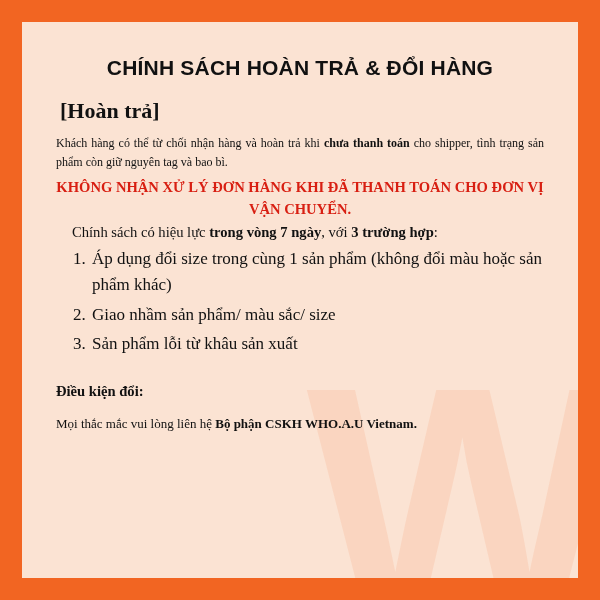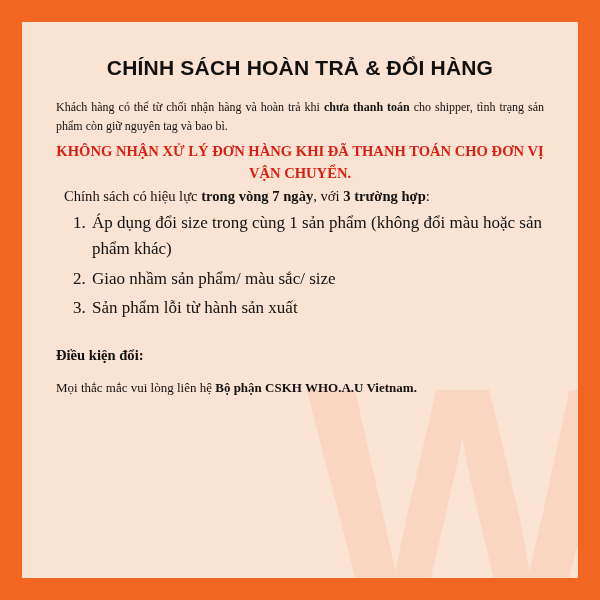--- a/index.html
+++ b/index.html
@@ -79,21 +79,21 @@
     font-size: 14.6px;
     line-height: 1.5;
     text-align: center;
     margin: 2px 0 0 0;
     text-transform: uppercase;
   }
   .lead {
     font-size: 14.6px;
     line-height: 1.6;
     color: #111111;
-    margin: 0 0 2px 8px;
+    margin: 0 0 2px 16px;
   }
   ol.list {
     margin: 2px 0 4px 0;
     padding-left: 34px;
     font-size: 17px;
     line-height: 1.55;
     color: #111111;
   }
   ol.list li {
     margin-bottom: 3px;
@@ -118,36 +118,37 @@
 
 <div class="poster">
   <div class="card">
 
     <div class="watermark">W</div>
 
     <div class="content">
 
       <h1 class="title">CHÍNH SÁCH HOÀN TRẢ &amp; ĐỔI HÀNG</h1>
 
+      <h2 class="section-head">[Hoàn trả]</h2>
 
       <p class="para">
         <span>Khách hàng có thể từ chối nhận hàng và hoàn trả khi </span><span class="bold">chưa thanh toán</span><span> cho shipper, tình trạng sản phẩm còn giữ nguyên tag và bao bì.</span>
       </p>
 
       <p class="red-block">KHÔNG NHẬN XỬ LÝ ĐƠN HÀNG KHI ĐÃ THANH TOÁN CHO ĐƠN VỊ VẬN CHUYỂN.</p>
 
 
       <p class="lead">
         <span>Chính sách có hiệu lực </span><span class="bold">trong vòng 7 ngày</span><span>, với </span><span class="bold">3 trường hợp</span><span>:</span>
       </p>
 
       <ol class="list">
         <li>Áp dụng đổi size trong cùng 1 sản phẩm (không đổi màu hoặc sản phẩm khác)</li>
         <li>Giao nhầm sản phẩm/ màu sắc/ size</li>
-        <li>Sản phẩm lỗi từ hành sản xuất</li>
+        <li>Sản phẩm lỗi từ khâu sản xuất</li>
       </ol>
 
       <p class="cond-head">Điều kiện đổi:</p>
 
 
       <p class="footer">
         <span>Mọi thắc mắc vui lòng liên hệ </span><span class="bold">Bộ phận CSKH WHO.A.U Vietnam.</span>
       </p>
 
     </div>

